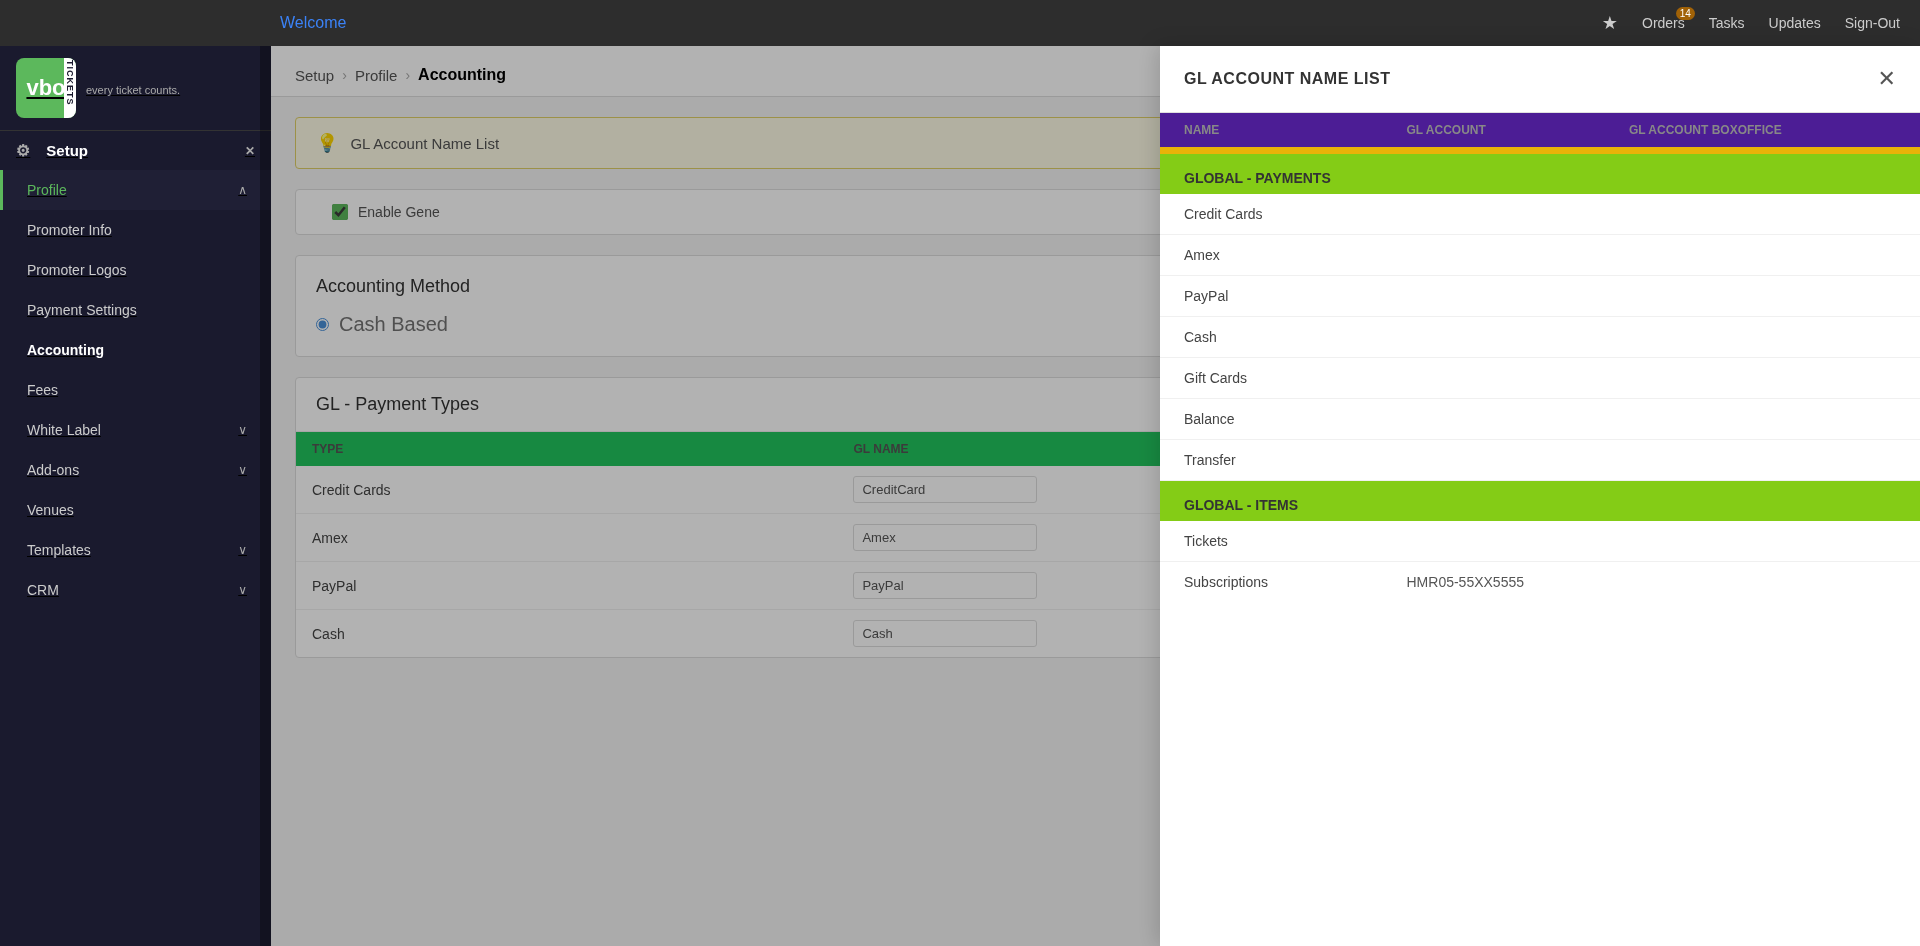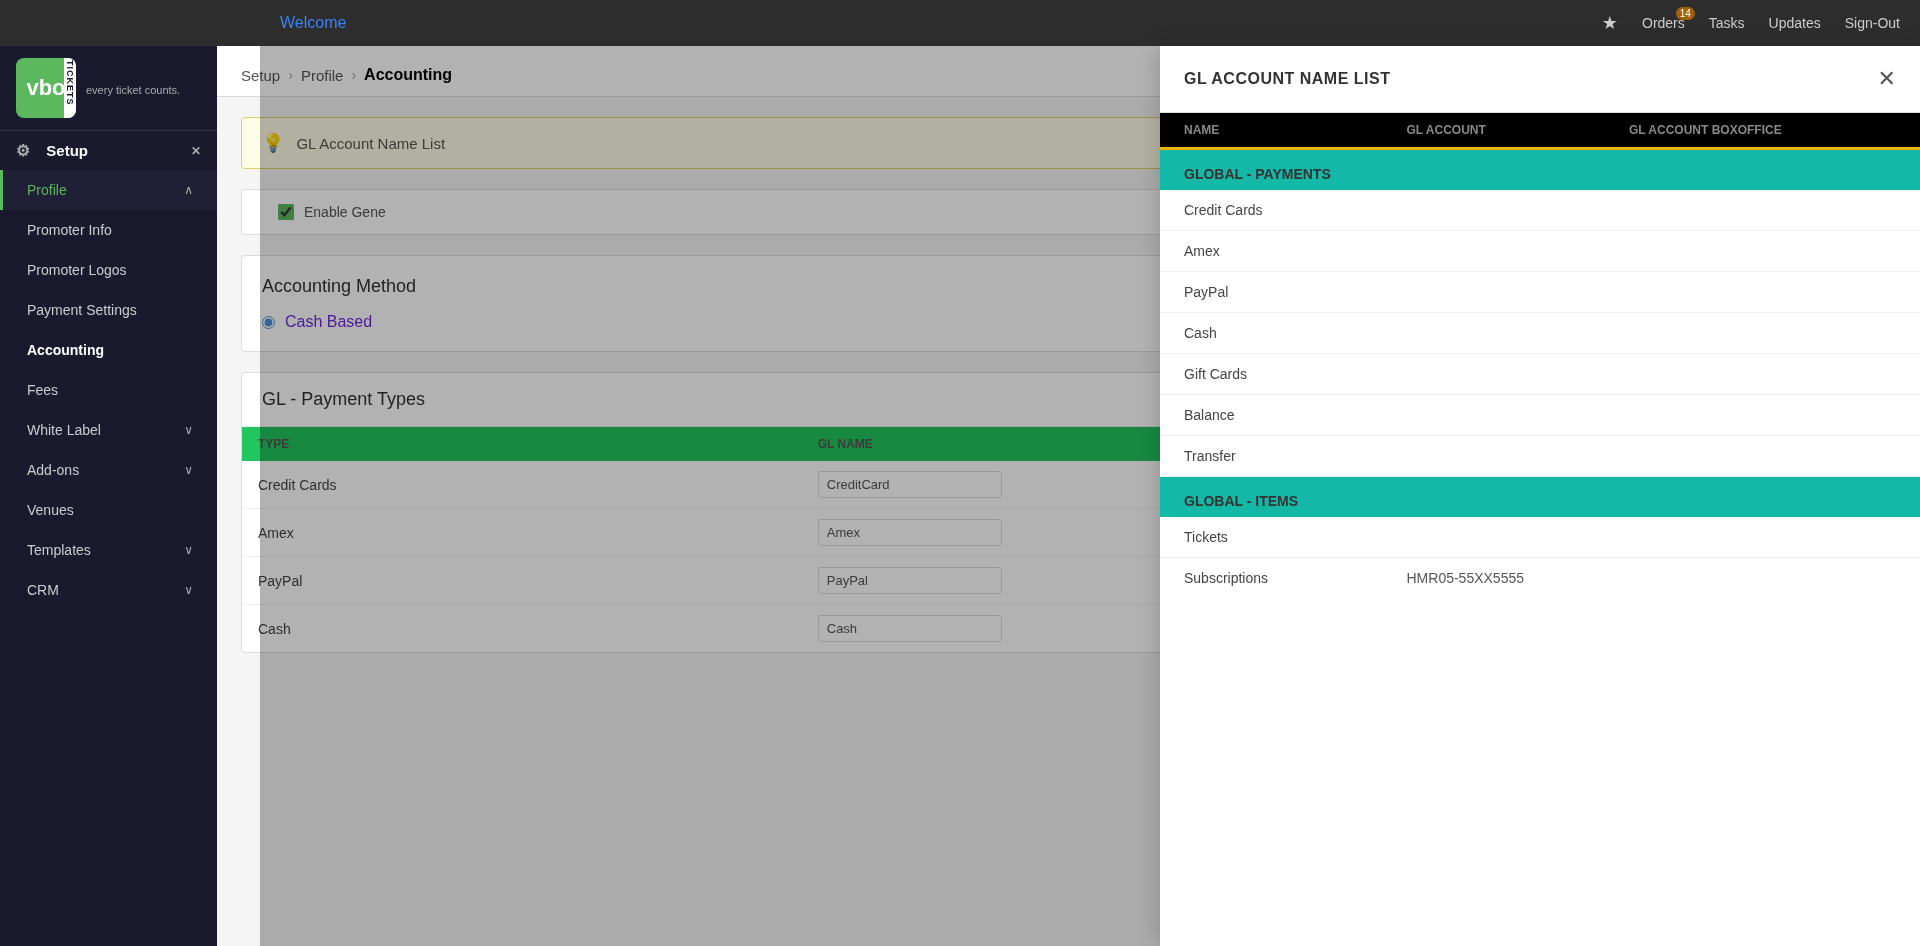--- a/index.html
+++ b/index.html
@@ -16,22 +16,22 @@
     .top-nav .nav-item { color: #ccc; font-size: 14px; cursor: pointer; position: relative; }
     .top-nav .badge {
       position: absolute; top: -8px; right: -10px;
       background: #a16207; color: #fff; font-size: 10px;
       border-radius: 10px; padding: 1px 4px; min-width: 18px; text-align: center;
     }
     .star-icon { color: #ccc; font-size: 18px; cursor: pointer; }
 
     
     .sidebar {
-      width: 217px; background: #1a1a2e; height: 946px; padding-top: 46px;
-      display: flex; flex-direction: column; flex-shrink: 0;
+      width: 271px; background: #1a1a2e; height: 946px; padding-top: 46px;
+      display: flex; flex-direction: column; flex-shrink: 0; text-decoration: underline;
     }
     .sidebar-logo {
       background: #1a1a2e; padding: 12px 16px; display: flex; align-items: center; gap: 10px;
     }
     .logo-box {
       width: 60px; height: 60px; background: #5cb85c; border-radius: 8px;
       display: flex; align-items: center; justify-content: center; position: relative;
     }
     .logo-text { color: #fff; font-weight: bold; font-size: 22px; }
     .logo-tickets {
@@ -89,21 +89,21 @@
     .enable-label { font-size: 14px; color: #555; }
 
     
     .section-card {
       background: #fff; border: 1px solid #ddd; border-radius: 4px;
       padding: 20px; margin-bottom: 20px;
     }
     .section-title { font-size: 18px; color: #333; margin-bottom: 16px; font-weight: 400; }
     .radio-row { display: flex; align-items: center; gap: 10px; }
     .radio-input { accent-color: #4a90d9; cursor: pointer; }
-    .radio-label { font-size: 16px; color: #6d28d9; }
+    .radio-label { font-size: 20px; color: #737373; }
 
     
     .table-section { background: #fff; border: 1px solid #ddd; border-radius: 4px; overflow: hidden; }
     .table-section-title { font-size: 18px; color: #333; padding: 16px 20px; font-weight: 400; border-bottom: 1px solid #eee; }
     .data-table { width: 100%; border-collapse: collapse; }
     .data-table th {
       background: #22c55e; padding: 10px 16px; text-align: left;
       font-size: 12px; color: #555; font-weight: bold; text-transform: uppercase;
     }
     .data-table td { padding: 10px 16px; border-bottom: 1px solid #f0f0f0; font-size: 14px; color: #444; }
@@ -124,25 +124,25 @@
       box-shadow: -4px 0 20px rgba(0,0,0,0.15);
     }
     .panel-header {
       display: flex; align-items: center; justify-content: space-between;
       padding: 20px 24px; border-bottom: 1px solid #e0e0e0;
     }
     .panel-title { font-size: 16px; font-weight: bold; color: #333; letter-spacing: 0.5px; }
     .panel-close { background: none; border: none; font-size: 22px; color: #555; cursor: pointer; }
     .panel-table-header {
       display: grid; grid-template-columns: 1fr 1fr 1.2fr;
-      padding: 10px 24px; background: #000000; border-bottom: 3px solid #eab308;
+      padding: 10px 24px; background: #4c1d95; border-bottom: 7px solid #eab308;
     }
     .panel-table-header span { font-size: 12px; color: #888; font-weight: bold; text-transform: uppercase; }
     .panel-body { flex: 1; overflow-y: auto; }
-    .panel-group-header { padding: 16px 24px 8px; font-size: 14px; font-weight: bold; color: #333; background: #14b8a6; }
+    .panel-group-header { padding: 16px 24px 8px; font-size: 14px; font-weight: bold; color: #333; background: #84cc16; }
     .panel-row {
       display: grid; grid-template-columns: 1fr 1fr 1.2fr;
       padding: 12px 24px; border-bottom: 1px solid #f0f0f0; align-items: center;
     }
     .panel-row:last-child { border-bottom: none; }
     .panel-row span { font-size: 14px; color: #444; }
     .panel-row .gl-value { color: #555; }
   </style>
 </head>
 <body>

